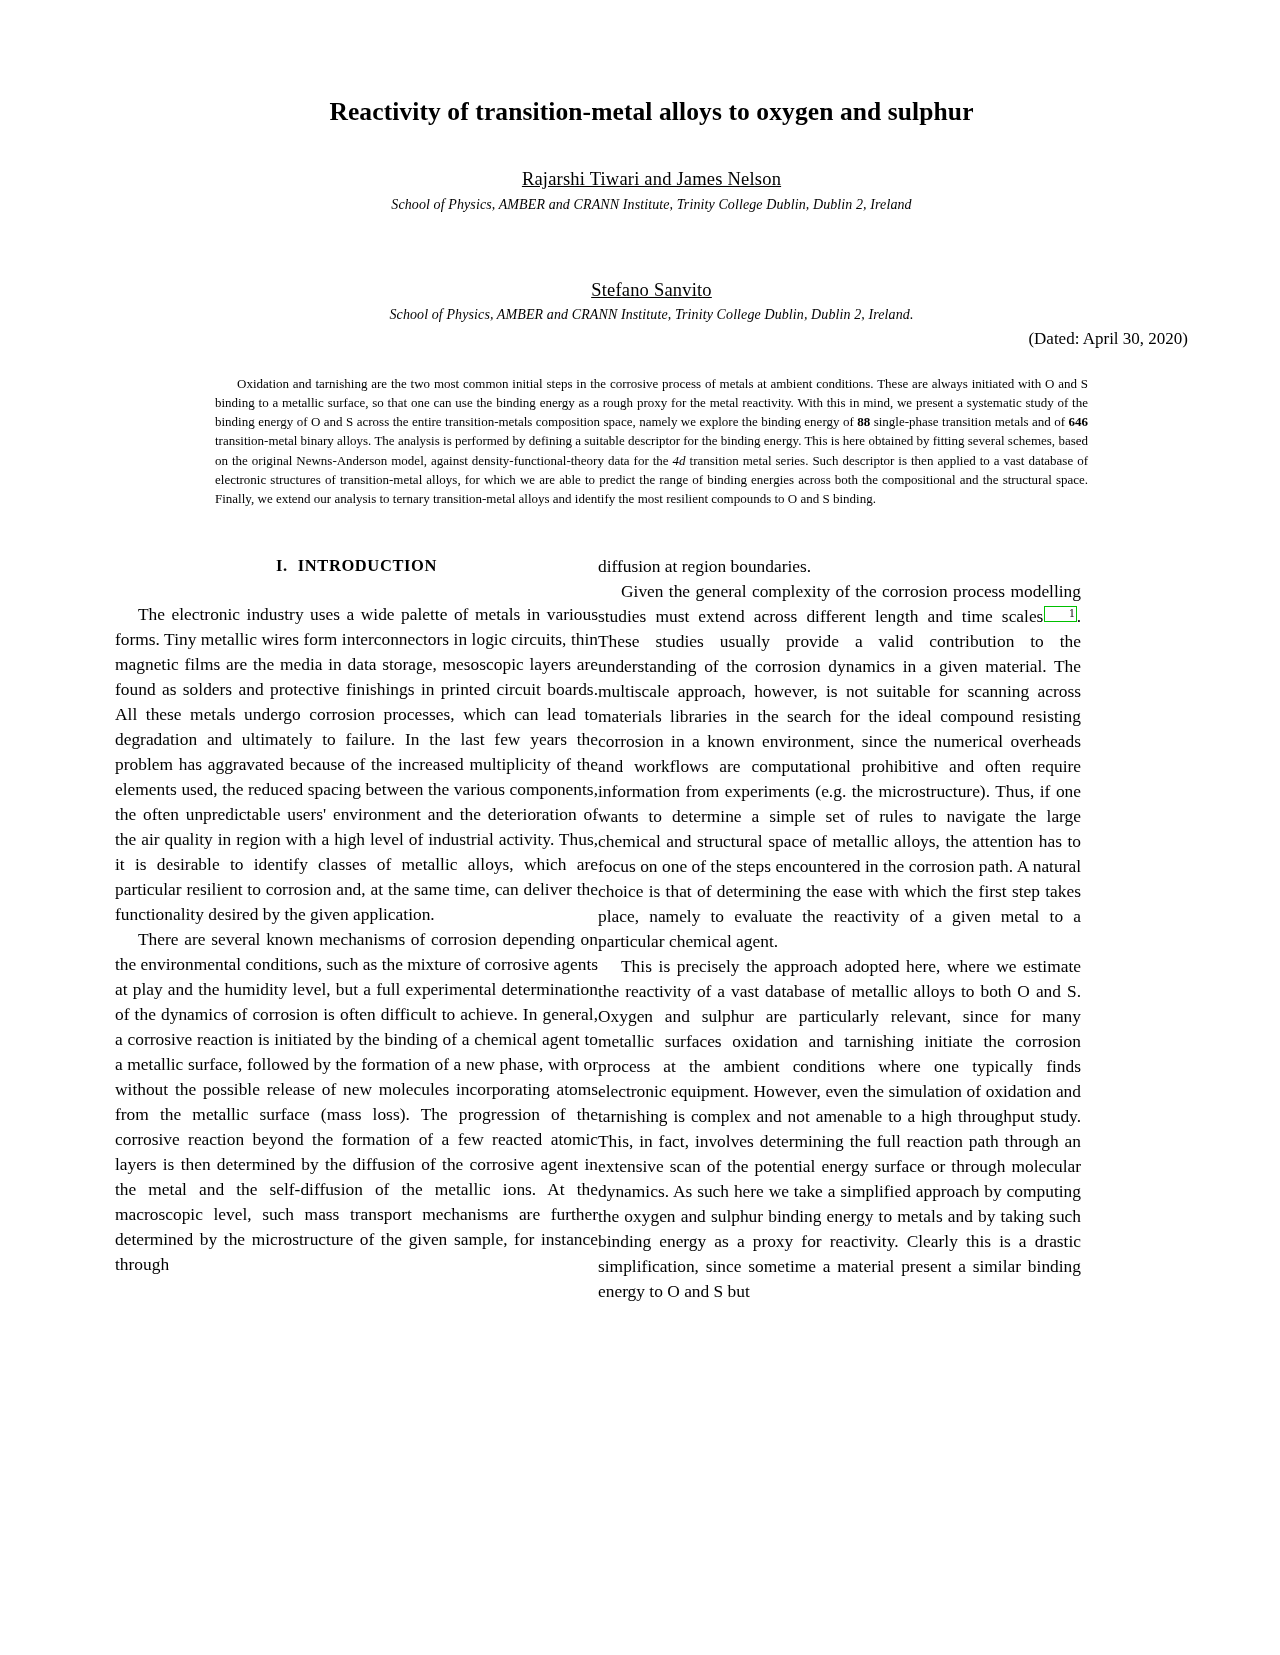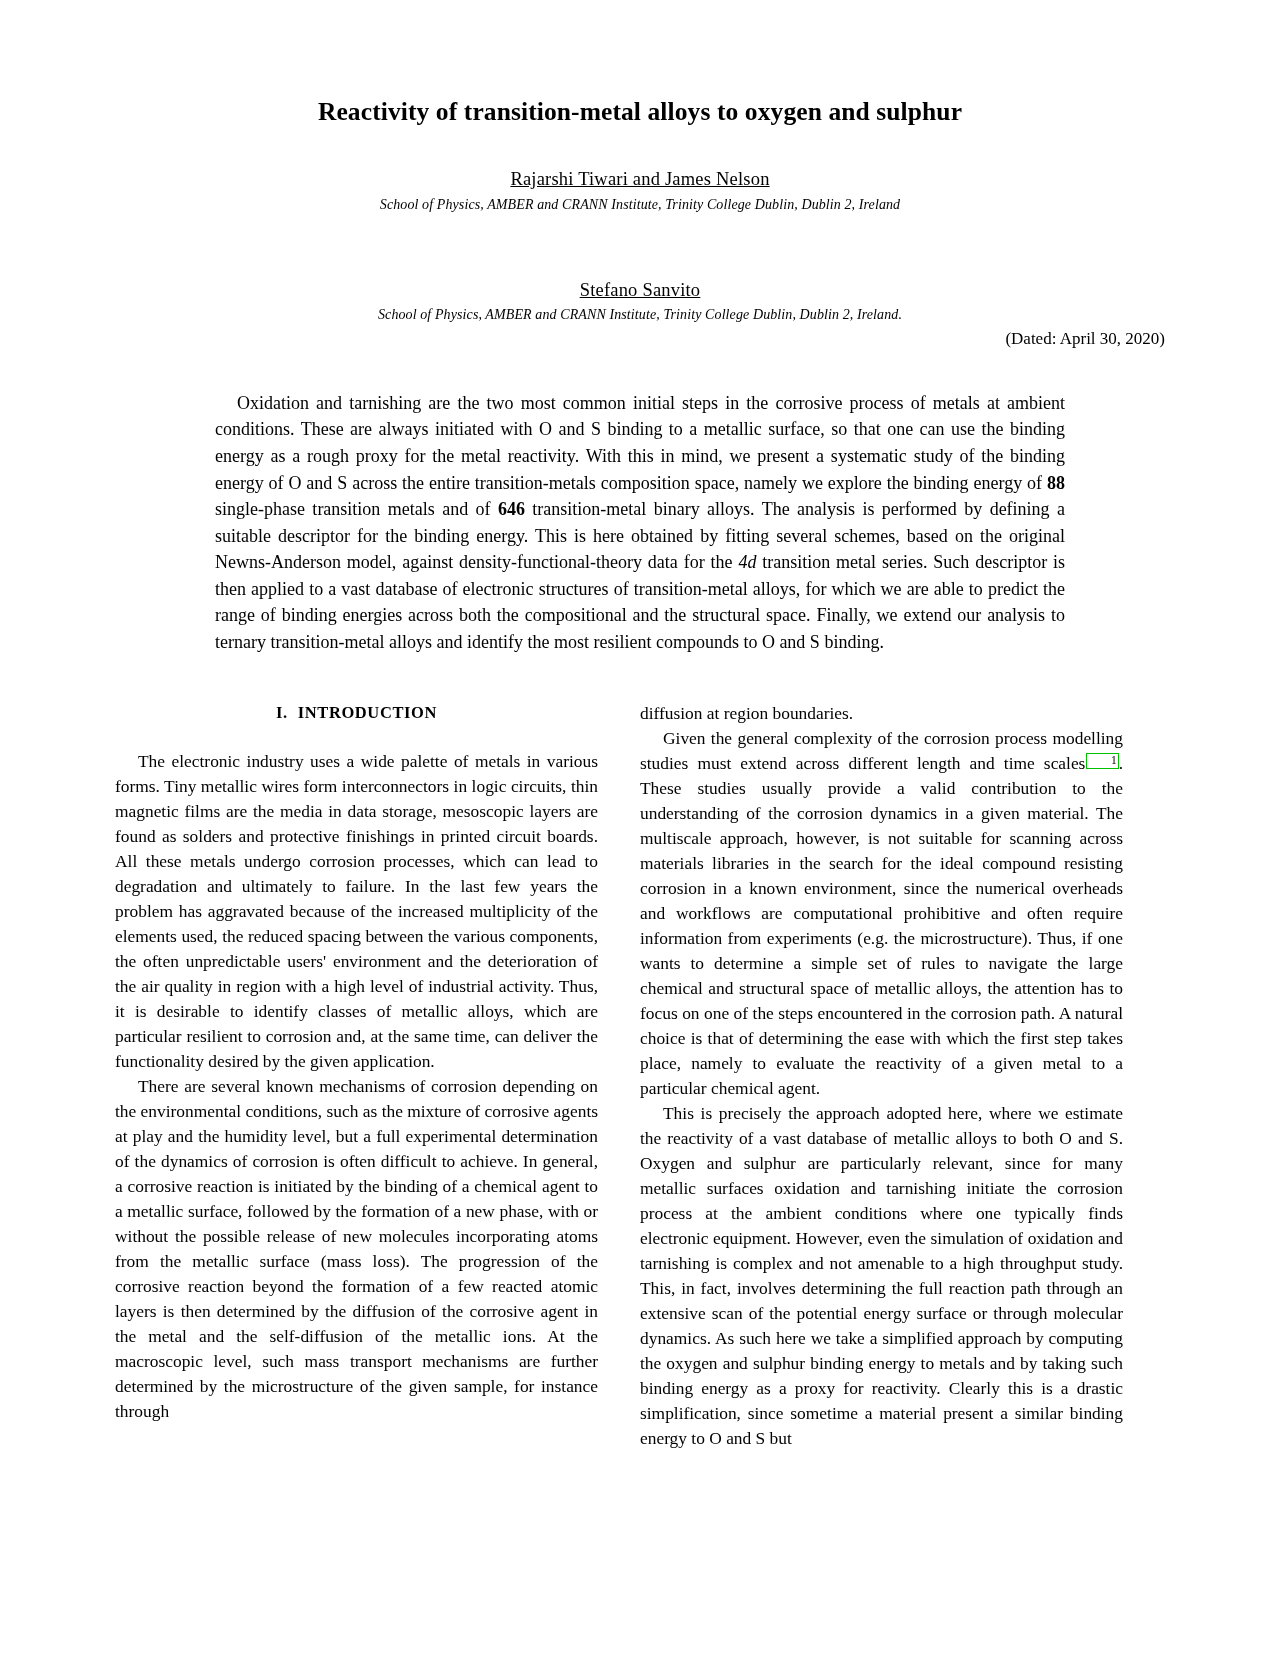--- a/index.html
+++ b/index.html
@@ -12,21 +12,21 @@
     height: 1655px;
     font-family: "Liberation Serif", "DejaVu Serif", serif;
     color: #000000;
     -webkit-font-smoothing: antialiased;
   }
   .page {
     position: relative;
     width: 1280px;
     height: 1426px;
     box-sizing: border-box;
-    padding: 96px 115px 40px 115px;
+    padding: 96px 92px 40px 115px;
   }
 
   
   .title {
     text-align: center;
     font-size: 25.5px;
     font-weight: bold;
     letter-spacing: 0.1px;
     line-height: 1.25;
     margin: 0 0 38px 0;
@@ -50,36 +50,35 @@
   .date-line {
     text-align: right;
     font-size: 17px;
     line-height: 1.5;
     margin-top: 1px;
   }
   .author-gap { height: 20px; }
 
   
   .abstract {
-    margin: 38px 100px 0 100px;
-    font-size: 18px;
+    margin: 22px 100px 0 100px;
+    font-size: 13px;
     line-height: 1.475;
     text-align: justify;
     text-justify: inter-word;
     text-indent: 22px;
     hyphens: auto;
   }
   .abstract b { font-weight: bold; }
   .abstract i { font-style: italic; }
 
   
   .columns {
     margin-top: 46px;
     display: flex;
-    gap: 42px;
     align-items: flex-start;
   }
   .col {
     width: 483px;
     flex: 0 0 483px;
   }
   .section-head {
     text-align: center;
     font-size: 16.5px;
     font-weight: bold;

